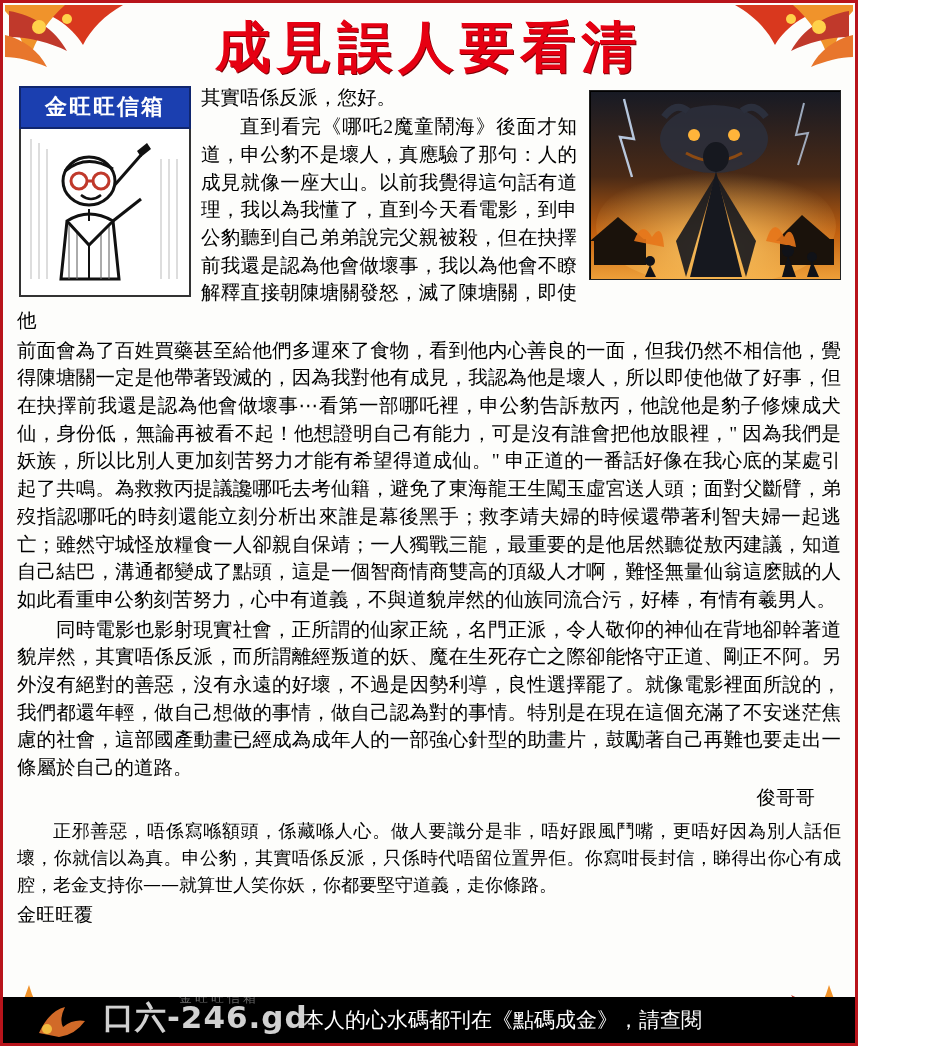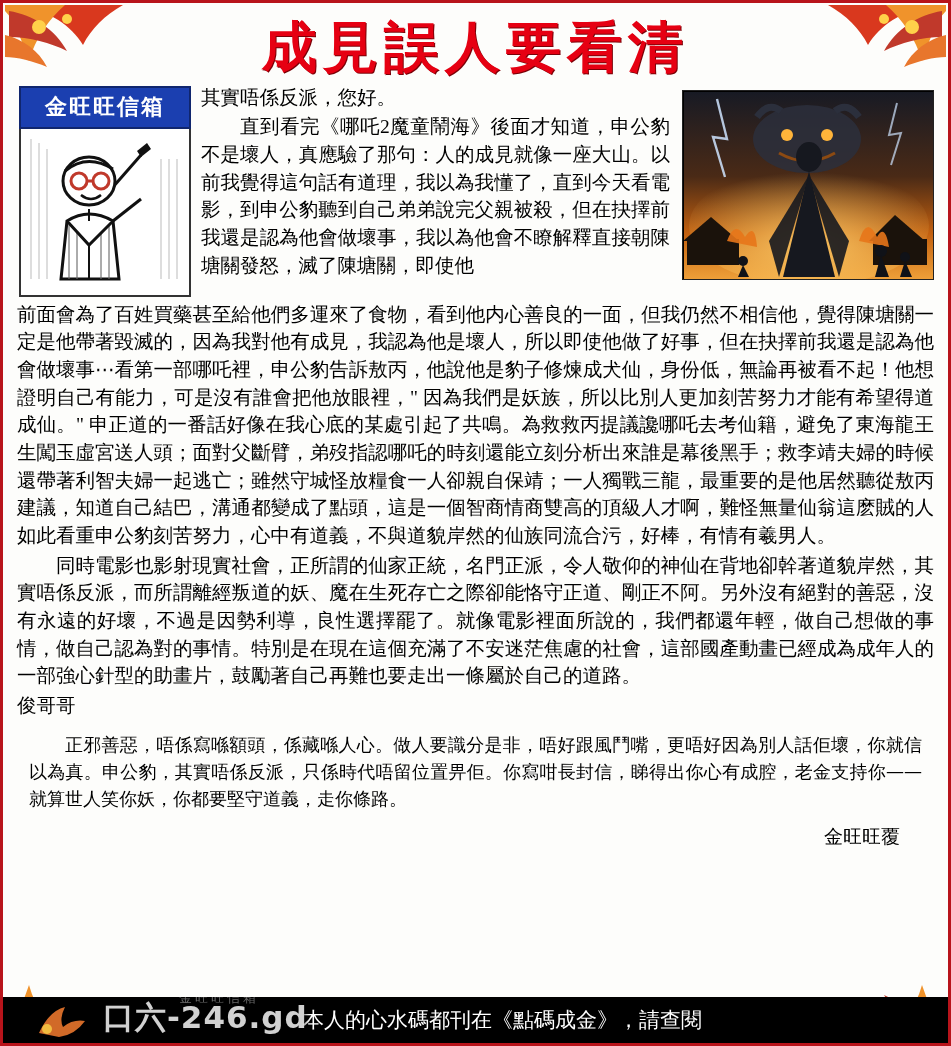--- a/index.html
+++ b/index.html
@@ -8,21 +8,21 @@
     background: #ffffff;
   }
   body {
     width: 951px; height: 1046px;
     font-family: "Liberation Serif", "DejaVu Serif", serif;
     overflow: hidden;
     position: relative;
   }
   .page {
     position: relative;
-    width: 951px; height: 1046px;
+    width: 858px; height: 1046px;
     background: #fdfdfb;
     border: 3px solid #b8141b;
     overflow: hidden;
   }
   
   .corner {
     position: absolute;
     width: 118px; height: 86px;
     pointer-events: none;
   }
@@ -95,39 +95,39 @@
     line-height: 1.42;
     color: #000;
     margin: 0 0 2px 0;
     text-align: justify;
     text-justify: inter-ideograph;
     letter-spacing: 0px;
   }
   p.indent { text-indent: 2em; }
 
   .sig {
+    text-align: right;
     font-size: 19.5px;
     margin: 2px 0 6px 0;
     padding-right: 26px;
   }
 
   .reply-head {
     font-size: 19.5px;
     margin: 4px 0 0 0;
   }
   .reply-body {
     font-size: 18px;
     line-height: 1.5;
     text-align: justify;
-    margin: 12px;
+    margin: 0;
     text-indent: 2em;
     font-family: "DejaVu Serif", serif;
   }
   .reply-sig {
-    text-align: right;
     font-size: 19px;
     margin-top: 4px;
     padding-right: 34px;
   }
 
   .footer {
     position: absolute;
     left: 0; right: 0; bottom: 0;
     height: 46px;
     background: #000000;

